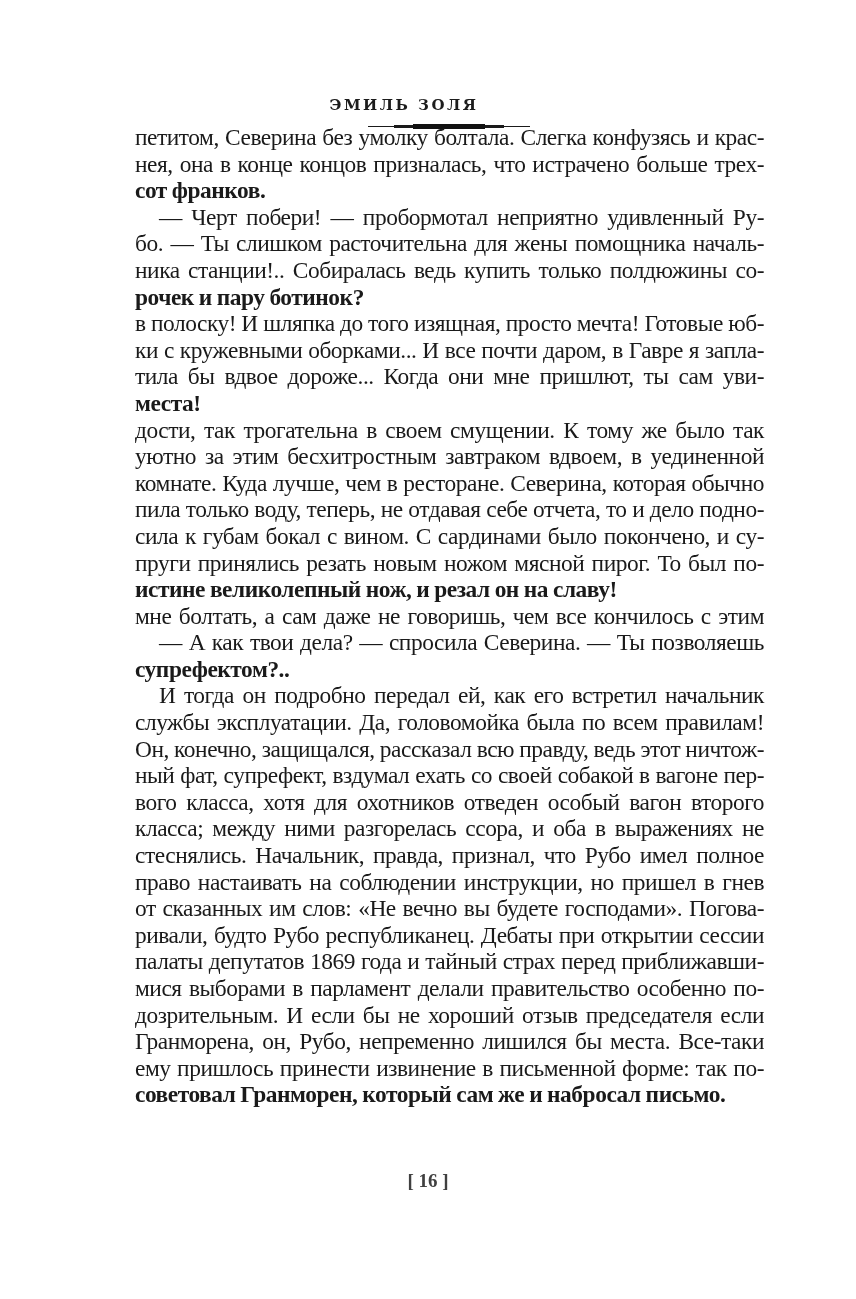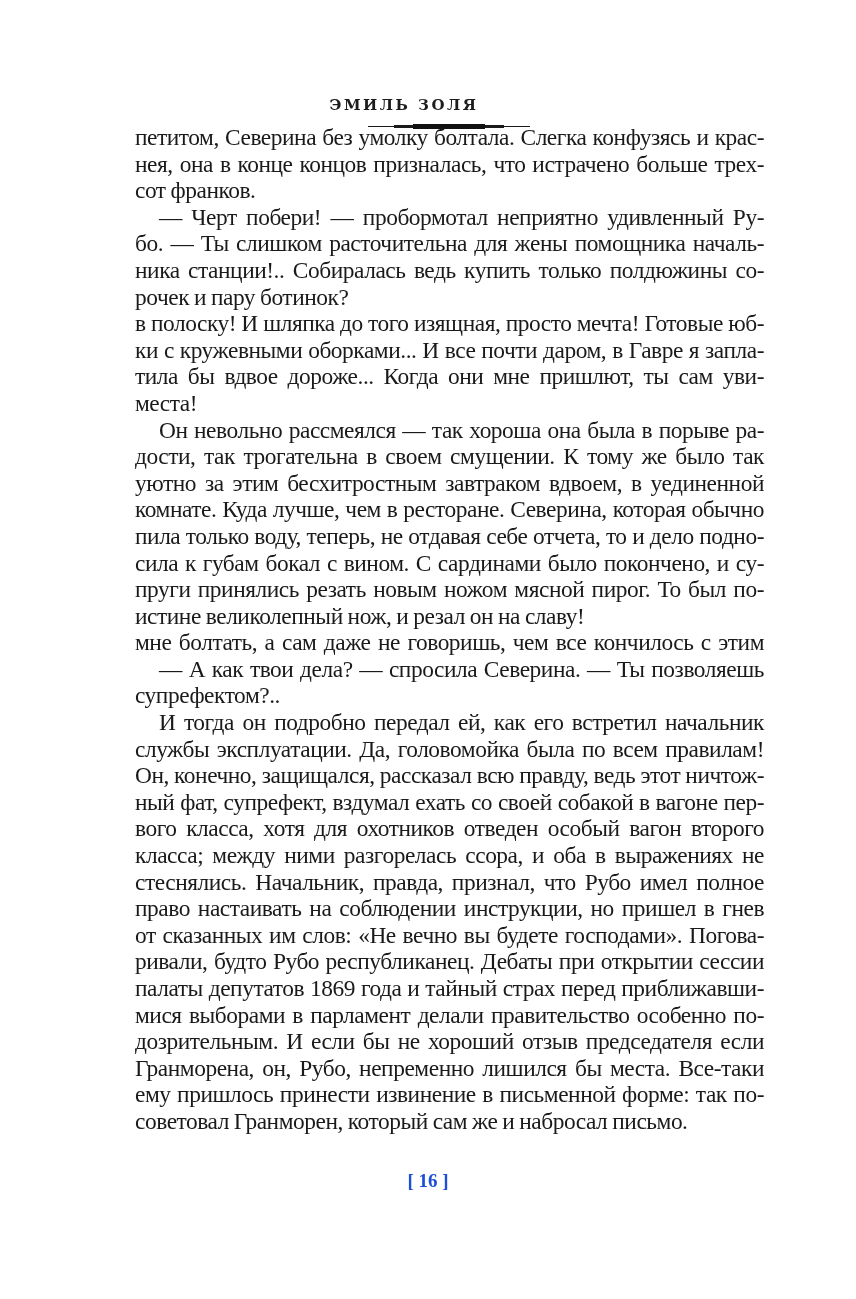--- a/index.html
+++ b/index.html
@@ -71,34 +71,35 @@
     .line {
       display: block;
       white-space: nowrap;
       text-align-last: justify;
       text-align: justify;
       height: 26.6px;
     }
     .line.last {
       text-align-last: left;
       text-align: right;
+      font-weight: bold;
     }
     .line.indent {
       padding-left: 24px;
     }
     .folio {
       position: absolute;
       top: 1170px;
       left: 0;
       width: 856px;
       text-align: center;
       font-family: "Liberation Serif", serif;
       font-weight: bold;
       font-size: 19px;
-      color: #1d4ed8;
+      color: #404040;
     }
   </style>
 </head>
 <body>
 
 <div class="running-head">ЭМИЛЬ ЗОЛЯ</div>
 
 <div class="ornament">
   <div class="thin"></div>
   <div class="mid"></div>
@@ -110,21 +111,20 @@
     <span class="line">нея, она в конце концов призналась, что истрачено больше трех-</span>
     <span class="line last">сот франков.</span>
     <span class="line indent">— Черт побери! — пробормотал неприятно удивленный Ру-</span>
     <span class="line">бо. — Ты слишком расточительна для жены помощника началь-</span>
     <span class="line">ника станции!.. Собиралась ведь купить только полдюжины со-</span>
     <span class="line last">рочек и пару ботинок?</span>
     <span class="line">в полоску! И шляпка до того изящная, просто мечта! Готовые юб-</span>
     <span class="line">ки с кружевными оборками... И все почти даром, в Гавре я запла-</span>
     <span class="line">тила бы вдвое дороже... Когда они мне пришлют, ты сам уви-</span>
     <span class="line last">места!</span>
-    <span class="line indent">Он невольно рассмеялся — так хороша она была в порыве ра-</span>
     <span class="line">дости, так трогательна в своем смущении. К тому же было так</span>
     <span class="line">уютно за этим бесхитростным завтраком вдвоем, в уединенной</span>
     <span class="line">комнате. Куда лучше, чем в ресторане. Северина, которая обычно</span>
     <span class="line">пила только воду, теперь, не отдавая себе отчета, то и дело подно-</span>
     <span class="line">сила к губам бокал с вином. С сардинами было покончено, и су-</span>
     <span class="line">пруги принялись резать новым ножом мясной пирог. То был по-</span>
     <span class="line last">истине великолепный нож, и резал он на славу!</span>
     <span class="line">мне болтать, а сам даже не говоришь, чем все кончилось с этим</span>
     <span class="line indent">— А как твои дела? — спросила Северина. — Ты позволяешь</span>
     <span class="line last">супрефектом?..</span>

